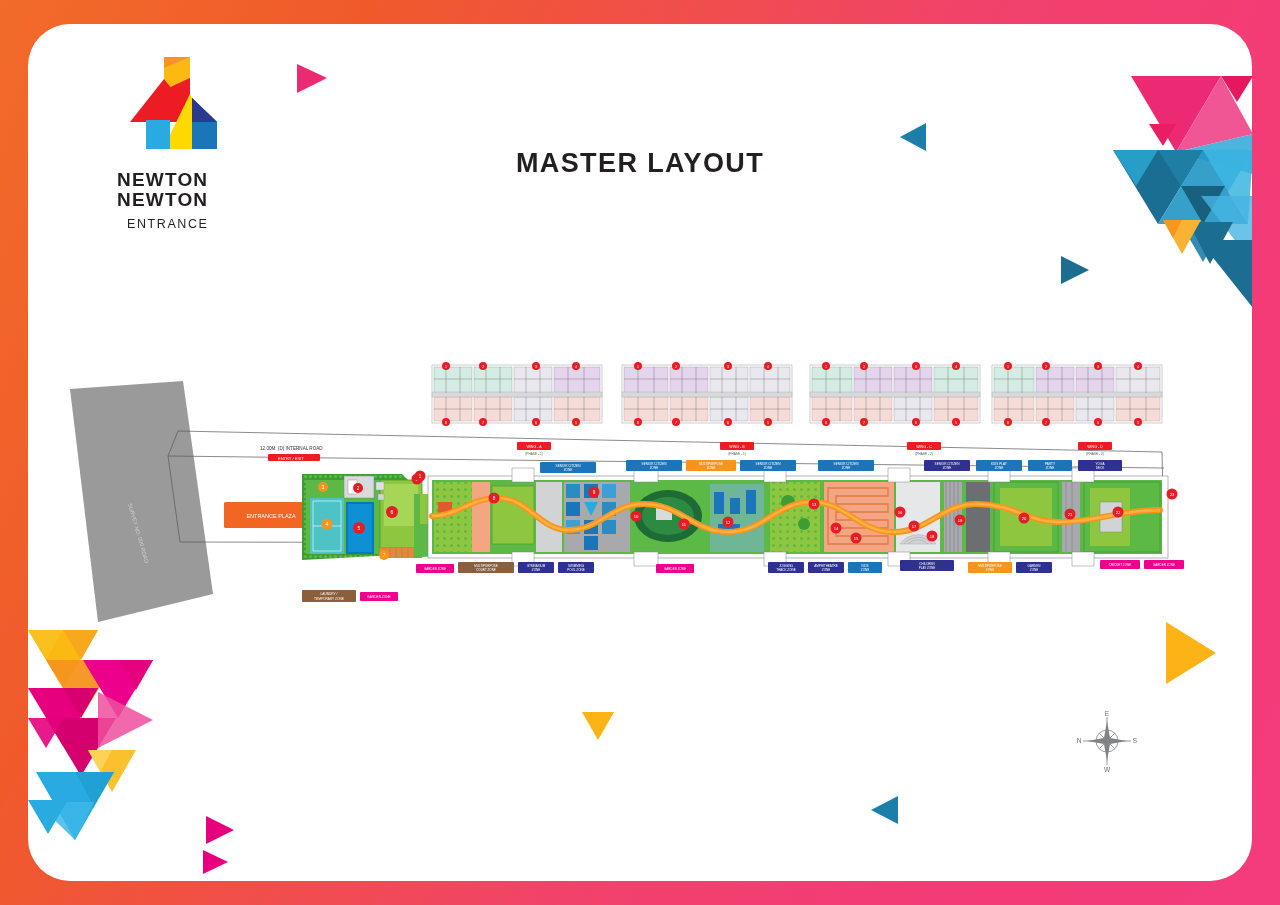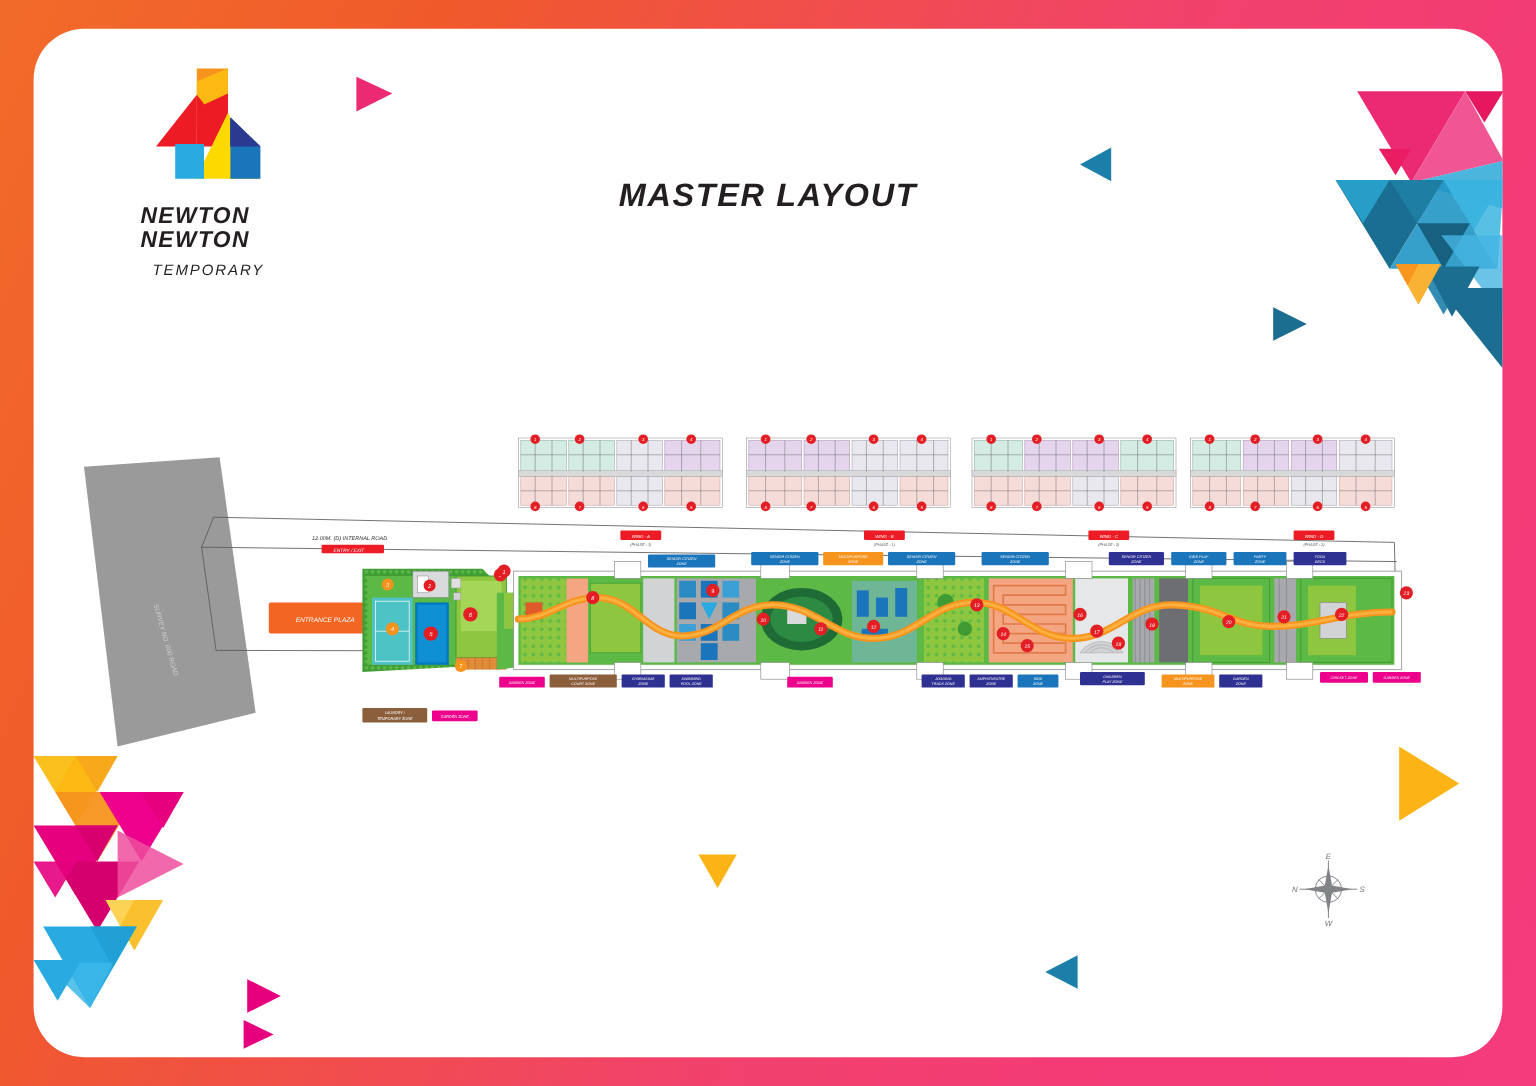--- a/index.html
+++ b/index.html
@@ -3,21 +3,20 @@
 <meta charset="utf-8">
 <style>
   * { box-sizing: border-box; margin: 0; padding: 0; }
   html, body {
     width: 1280px; height: 905px; overflow: hidden;
     font-family: "Liberation Sans", sans-serif;
   }
   #page {
     position: relative; width: 1280px; height: 905px;
     background: linear-gradient(115deg, #F26B2A 0%, #F05A2B 22%, #F1426B 58%, #F33B76 78%, #F43B7C 100%);
-    font-style: italic;
   }
   #card {
     position: absolute; left: 28px; top: 24px;
     width: 1224px; height: 857px;
     background: #ffffff; border-radius: 42px; overflow: hidden;
   }
 
   
   #logo { position: absolute; left: 88px; top: 30px; width: 170px; height: 190px; }
   #logomark { position: relative; width: 110px; height: 100px; left: 6px; top: 0; }
@@ -142,21 +141,21 @@
 
         <polygon points="24,66 48,66 48,95 24,95" fill="#29abe2"></polygon>
 
         <polygon points="70,44 95,68 70,68" fill="#1b3f8b"></polygon>
         <polygon points="70,44 95,68 95,95 70,95" fill="#1b75bb"></polygon>
         <polygon points="70,44 70,68 95,68" fill="#2b3990"></polygon>
       </svg>
       <div id="logo-text">
         <div class="logo-name">NEWTON</div>
         <div class="logo-name">NEWTON</div>
-        <div id="logo-sub">TEMPORARY</div>
+        <div id="logo-sub">ENTRANCE</div>
       </div>
     </div>
 
     <div id="title">MASTER LAYOUT</div>
 
     <svg id="plan" viewBox="0 0 1224 857">
       <defs>
         <pattern id="hedge" width="5" height="5" patternUnits="userSpaceOnUse">
           <rect width="5" height="5" fill="#3f9c35"></rect>
           <circle cx="2.5" cy="2.5" r="1.6" fill="#5cb946"></circle>

